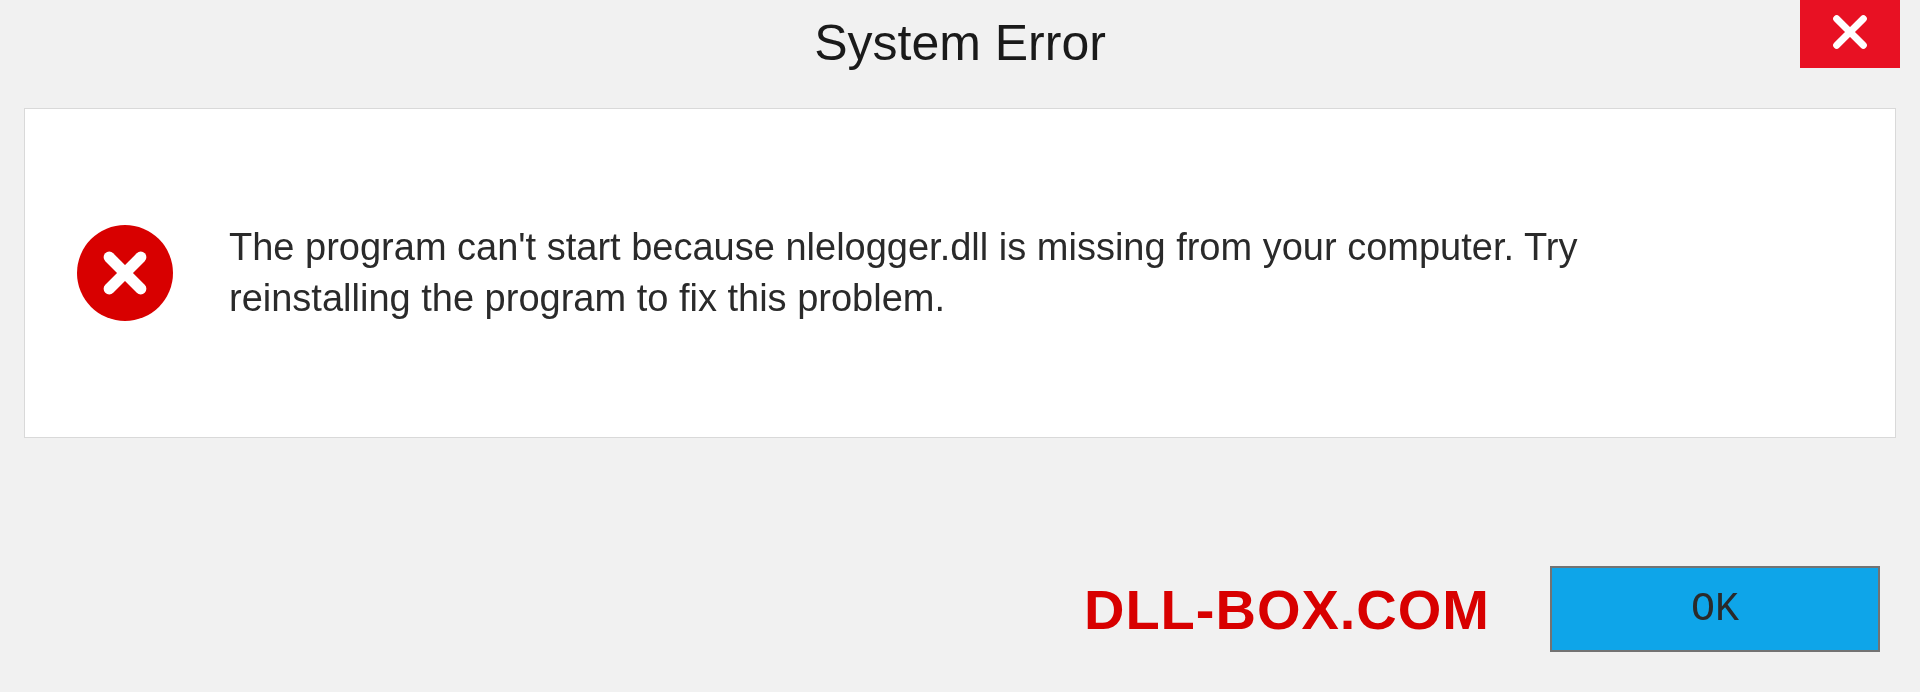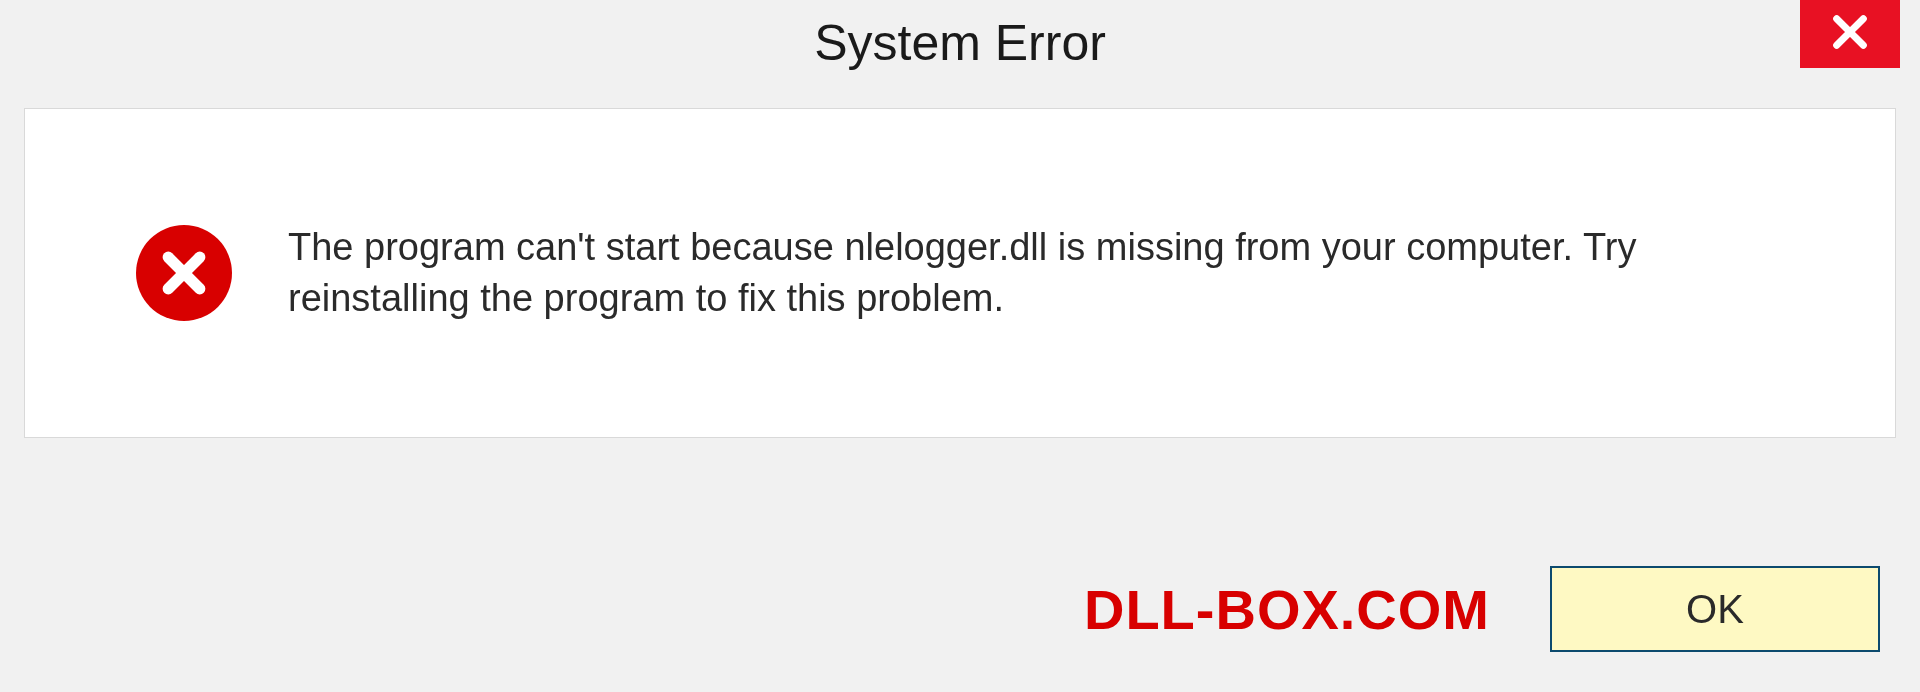--- a/index.html
+++ b/index.html
@@ -45,21 +45,21 @@
       width: 40px;
       height: 40px;
     }
     .content-panel {
       margin: 0 24px;
       background: #ffffff;
       border: 1px solid #d9d9d9;
       height: 330px;
       display: flex;
       align-items: center;
-      padding: 40px 111px;
+      padding: 40px 52px;
       gap: 56px;
     }
     .error-badge {
       flex: 0 0 auto;
       width: 96px;
       height: 96px;
       border-radius: 50%;
       background: #d80000;
       display: flex;
       align-items: center;
@@ -89,29 +89,29 @@
     .watermark {
       font-family: Arial, Helvetica, sans-serif;
       font-size: 56px;
       font-weight: 900;
       color: #d80000;
       letter-spacing: 1px;
     }
     .ok-btn {
       width: 330px;
       height: 86px;
-      background: #fef9c3;
-      border: 2px solid #0c4a6e;
+      background: #0ea5e9;
+      border: 2px solid #737373;
       font-size: 40px;
       color: #2a2a2a;
       display: flex;
       align-items: center;
       justify-content: center;
       cursor: pointer;
-      font-family: Liberation Sans, sans-serif;
+      font-family: Liberation Mono, monospace;
     }
   </style>
 </head>
 <body>
 
 <div class="titlebar">
   <div class="title">System Error</div>
   <div class="close-btn">
     <span>
       <svg viewBox="0 0 24 24" fill="none" stroke="#ffffff" stroke-width="4.2" stroke-linecap="round">

